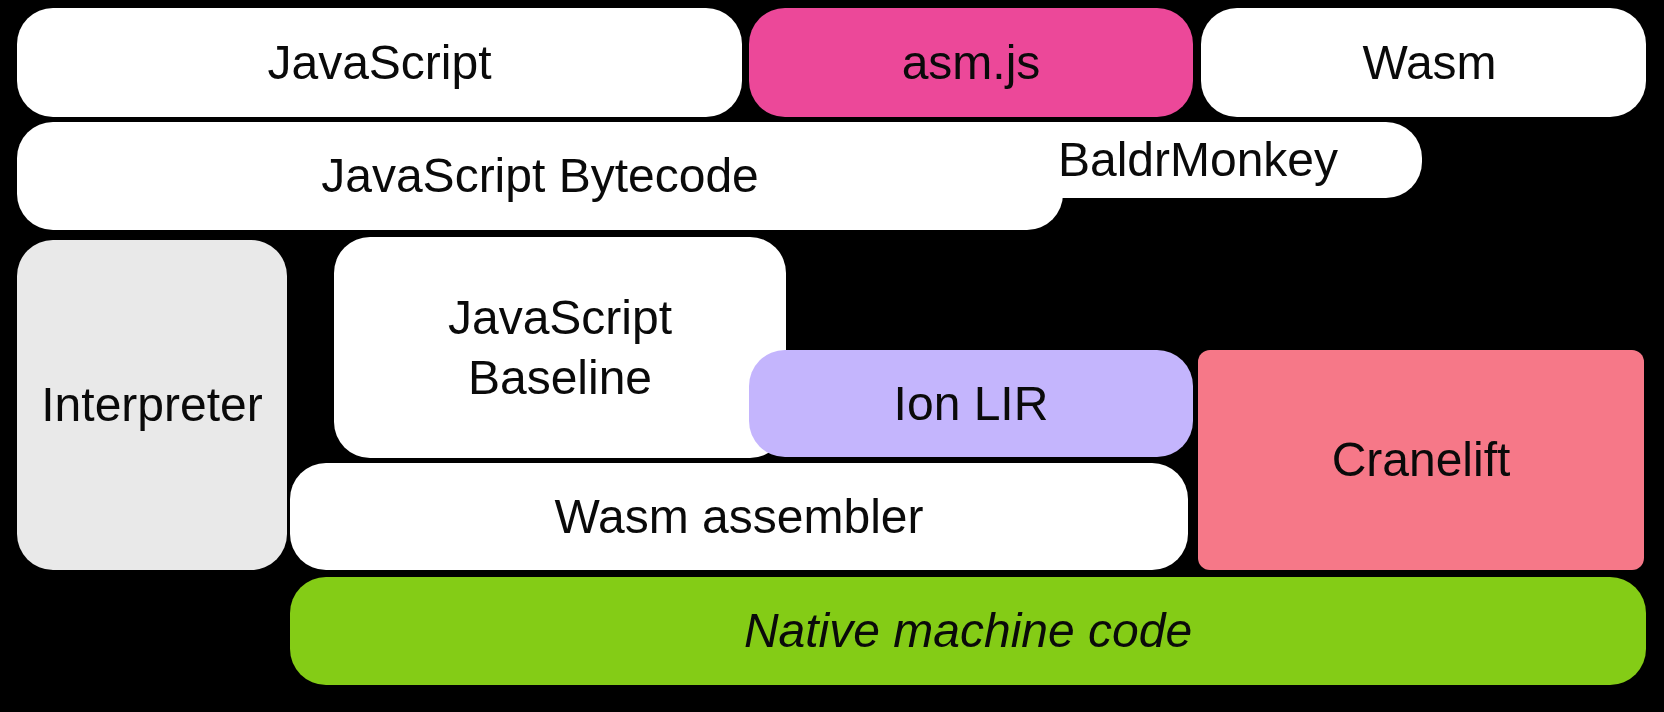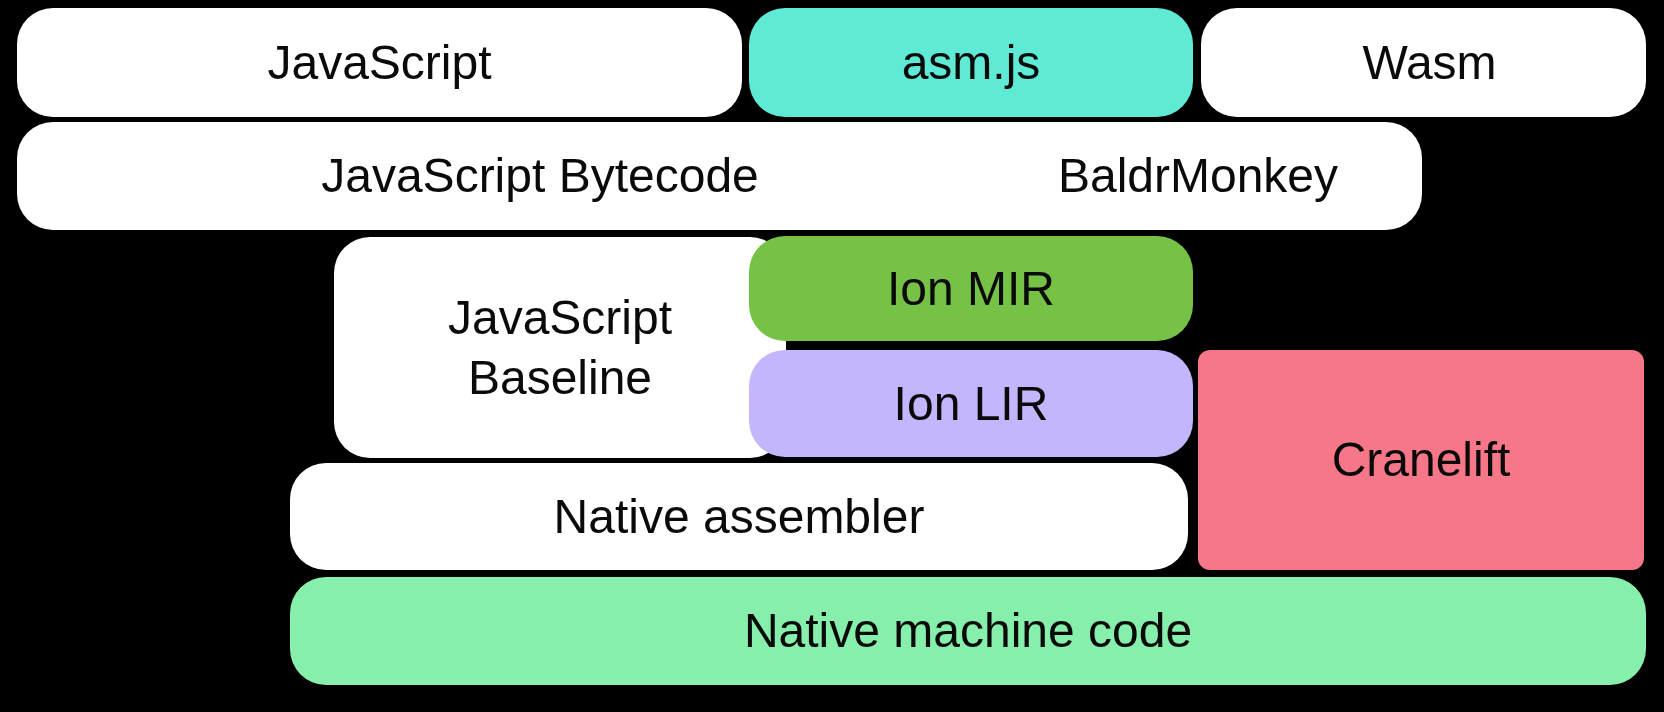--- a/index.html
+++ b/index.html
@@ -28,73 +28,73 @@
     line-height: 1.25;
     box-sizing: border-box;
   }
   .node .label { display: inline-block; }
 
   
   #n-javascript           { left: 17px;   top: 8px;   width: 725px;  height: 109px; }
   #n-asmjs                { left: 749px;  top: 8px;   width: 444px;  height: 109px; }
   #n-wasm                 { left: 1201px; top: 8px;   width: 445px;  height: 109px; padding-left: 12px; }
   #n-js-bytecode          { left: 17px;   top: 122px; width: 1046px;  height: 108px; }
-  #n-baldrmonkey          { left: 974px;  top: 122px; width: 448px;  height: 108px; }
+  #n-baldrmonkey          { left: 974px;  top: 122px; width: 448px;  height: 76px; }
   #n-interpreter          { left: 17px;   top: 240px; width: 270px;  height: 330px; }
   #n-js-baseline          { left: 290px;  top: 237px; width: 452px;  height: 221px; }
   #n-js-baseline .label   { max-width: 320px; }
   #n-ion-mir              { left: 749px;  top: 236px; width: 444px;  height: 105px; }
   #n-ion-lir              { left: 749px;  top: 350px; width: 444px;  height: 107px; }
   #n-cranelift            { left: 1198px; top: 350px; width: 446px;  height: 220px; }
   #n-macro-assembler      { left: 290px;  top: 463px; width: 898px;  height: 107px; }
   #n-native-machine-code  { left: 290px;  top: 577px; width: 1356px; height: 108px; }
 </style>
 </head>
 <body>
 
 <div id="canvas">
 
   <div class="node" id="n-javascript" style="background-color: rgb(255, 255, 255);">
     <span class="label">JavaScript</span>
   </div>
 
-  <div class="node" id="n-asmjs" style="background-color: #5eead4;">
+  <div class="node" id="n-asmjs" style="background-color: #ec4899;">
     <span class="label">asm.js</span>
   </div>
 
   <div class="node" id="n-wasm" style="background-color: rgb(255, 255, 255);">
     <span class="label">Wasm</span>
   </div>
 
   <div class="node" id="n-js-bytecode" style="background-color: rgb(255, 255, 255);">
     <span class="label">JavaScript Bytecode</span>
   </div>
 
   <div class="node" id="n-baldrmonkey" style="background-color: rgb(255, 255, 255);">
     <span class="label">BaldrMonkey</span>
   </div>
 
+  <div class="node" id="n-interpreter" style="background-color: rgb(233, 233, 233);">
+    <span class="label">Interpreter</span>
+  </div>
 
   <div class="node" id="n-js-baseline" style="background-color: rgb(255, 255, 255); margin-left: 44px;">
     <span class="label">JavaScript Baseline</span>
   </div>
 
-  <div class="node" id="n-ion-mir" style="background-color: rgb(117, 194, 71);">
-    <span class="label">Ion MIR</span>
-  </div>
 
   <div class="node" id="n-ion-lir" style="background-color: #c4b5fd; text-align: right;">
     <span class="label">Ion LIR</span>
   </div>
 
   <div class="node" id="n-cranelift" style="background-color: rgb(246, 120, 136); border-radius: 12px;">
     <span class="label">Cranelift</span>
   </div>
 
   <div class="node" id="n-macro-assembler" style="background-color: rgb(255, 255, 255);">
-    <span class="label">Native assembler</span>
+    <span class="label">Wasm assembler</span>
   </div>
 
-  <div class="node" id="n-native-machine-code" style="background-color: #86efac;">
+  <div class="node" id="n-native-machine-code" style="background-color: #84cc16; font-style: italic;">
     <span class="label">Native machine code</span>
   </div>
 
 </div>
 
 </body></html>

